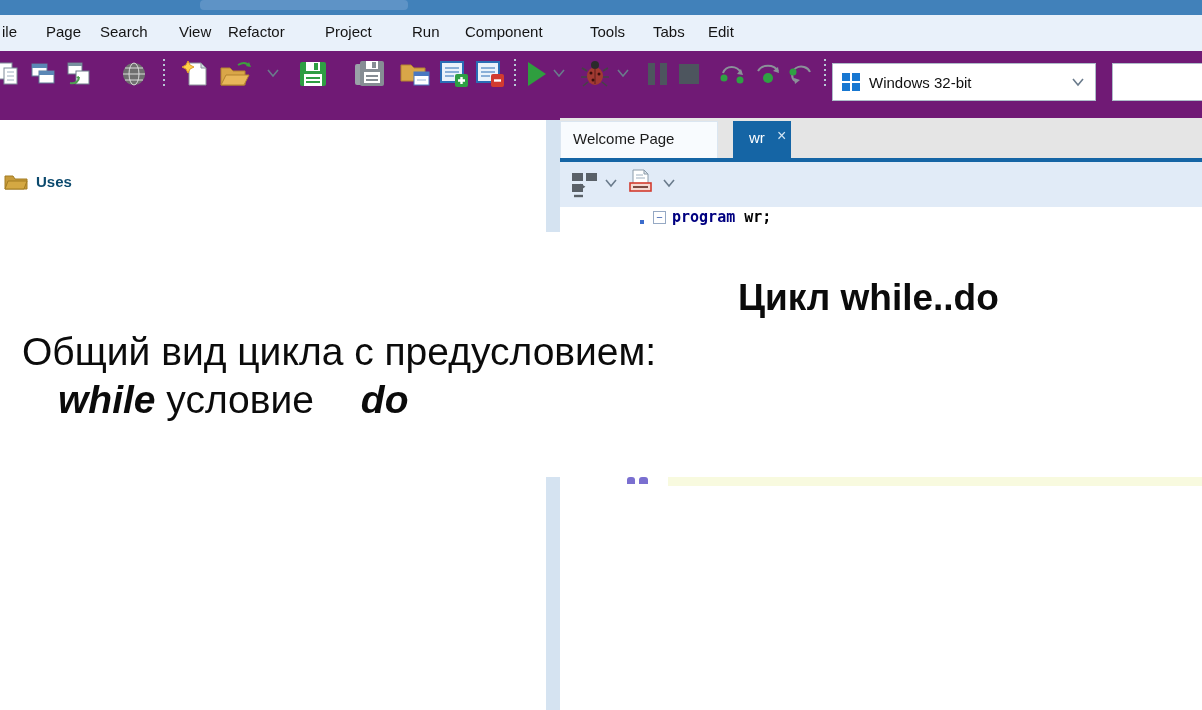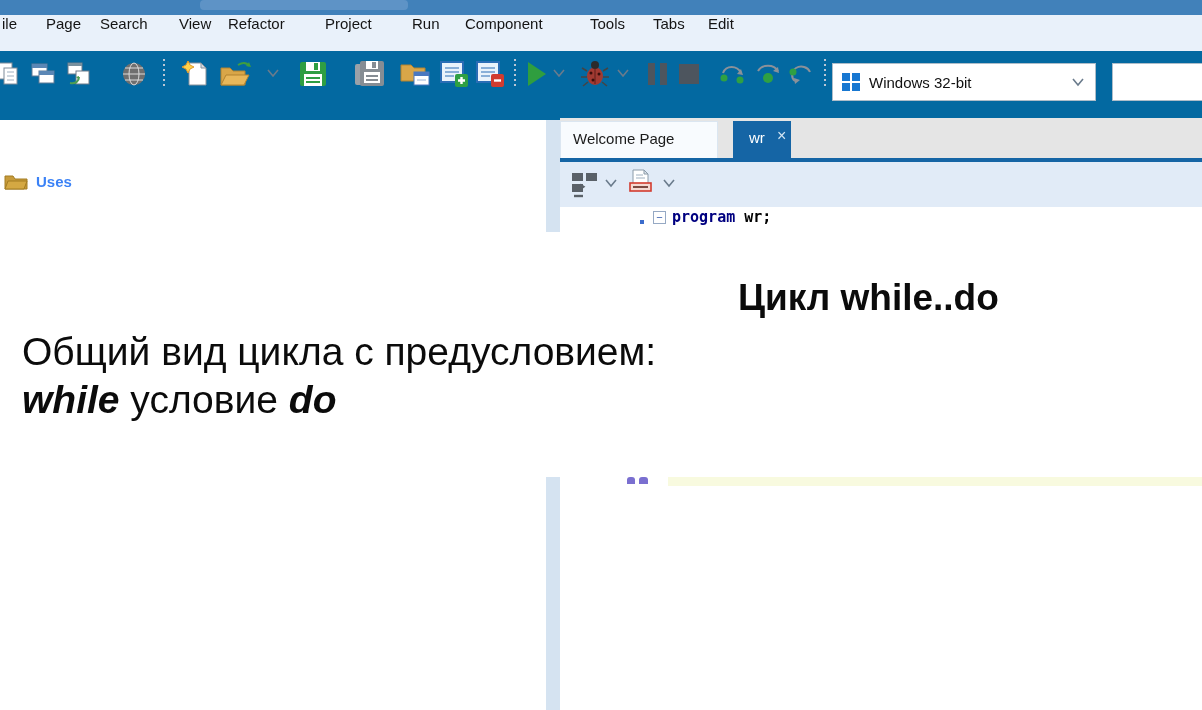--- a/index.html
+++ b/index.html
@@ -3,35 +3,35 @@
 <meta charset="utf-8">
 <style>
   html,body{margin:0;padding:0;background:#fff;}
   #screen{position:relative;width:1202px;height:710px;overflow:hidden;
           font-family:"Liberation Sans",sans-serif;background:#fff;}
   
   #titlebar{position:absolute;left:0;top:0;width:1202px;height:15px;background:#4181ba;}
   #titlebar .hl{position:absolute;left:200px;top:0;width:208px;height:10px;background:#5e93c6;border-radius:4px;}
   
   #menubar{position:absolute;left:0;top:15px;width:1202px;height:36px;background:#e9f1fa;}
-  .menu-item{position:absolute;top:0;font-size:15px;color:#141414;cursor:default;}
-  
-  #toolbar{position:absolute;left:0;top:51px;width:1202px;height:69px;background:#0369a1;}
+  .menu-item{position:absolute;top:8px;font-size:15px;color:#141414;cursor:default;}
+  
+  #toolbar{position:absolute;left:0;top:51px;width:1202px;height:69px;background:#701a75;}
   .ticon{position:absolute;top:8px;width:30px;height:30px;}
   .tsep{position:absolute;top:8px;width:2px;height:30px;
         background-image:repeating-linear-gradient(#b9c6d4 0 2px,transparent 2px 5px);}
   .tchev{position:absolute;top:16px;width:14px;height:12px;}
   .combo{position:absolute;top:12px;height:38px;background:#fff;border:1px solid #aebdc9;
          display:flex;align-items:center;box-sizing:border-box;font-size:15px;color:#111;}
   
   #struct-header{position:absolute;left:0;top:122px;width:546px;height:34px;background:#d8e6f4;}
   #struct-title{position:absolute;left:2px;top:7px;font-size:15px;color:#161616;}
   #struct-body{position:absolute;left:0;top:156px;width:546px;height:554px;background:#fff;}
   #uses-row{position:absolute;left:4px;top:14px;height:22px;display:flex;align-items:center;}
-  #uses-row span.lbl{font-size:15px;color:#3b82f6;margin-left:8px;font-weight:bold;}
+  #uses-row span.lbl{font-size:15px;color:#0c4a6e;margin-left:8px;font-weight:bold;}
   
   #splitter{position:absolute;left:546px;top:120px;width:14px;height:590px;background:#d5e3f1;}
   
   #tabbar{position:absolute;left:560px;top:118px;width:642px;height:40px;background:#e5e5e5;}
   #tab-welcome{position:absolute;left:0;top:3px;width:158px;height:37px;background:#f8fbfe;
                border:1px solid #dbe6f1;border-bottom:none;box-sizing:border-box;}
   #tab-welcome span{position:absolute;left:12px;top:8px;font-size:15px;color:#1b1b1b;}
   #tab-wr{position:absolute;left:173px;top:3px;width:58px;height:37px;background:#1565a5;}
   #tab-wr .t{position:absolute;left:16px;top:8px;font-size:15px;color:#fff;}
   #tab-wr .x{position:absolute;left:44px;top:6px;font-size:16px;color:#d4e6f4;}
@@ -48,21 +48,21 @@
   #code-line .id{color:#000;}
   
   #hl-line{position:absolute;left:668px;top:477px;width:534px;height:9px;background:#f8fadf;}
   .pmark{position:absolute;top:477px;height:7px;background:#7a6fd0;border-radius:3px 3px 0 0;}
   
   #overlay{position:absolute;left:0;top:232px;width:1202px;height:245px;background:#fff;z-index:5;}
   #slide-title{position:absolute;left:738px;top:277px;z-index:6;font-size:37px;font-weight:bold;
                color:#0b0b0b;white-space:nowrap;}
   .slide-line{position:absolute;left:22px;z-index:6;font-size:39px;color:#0b0b0b;white-space:nowrap;}
   #sl1{top:330px;} #sl2{top:378px;} #sl3{top:426px;}
-  .bi{font-weight:bold;font-style:italic;}
+  .bi{font-weight:bold;font-style:italic;margin-left:36px;}
   svg{display:block;}
 </style>
 </head>
 <body>
 
 <div id="screen">
 
   <div id="titlebar">
     <div class="hl"></div>
   </div>

